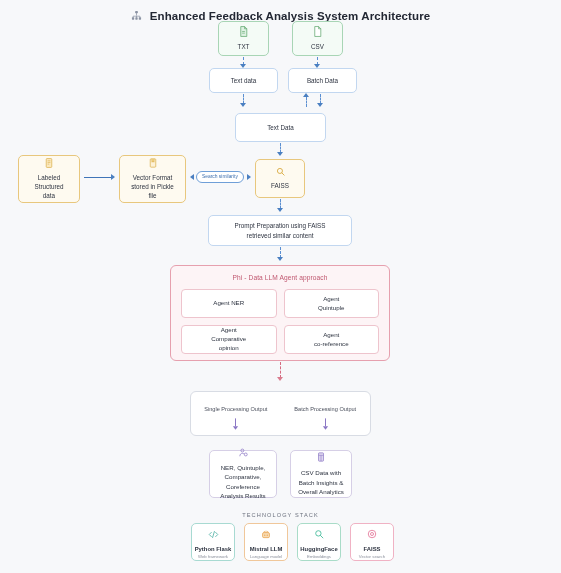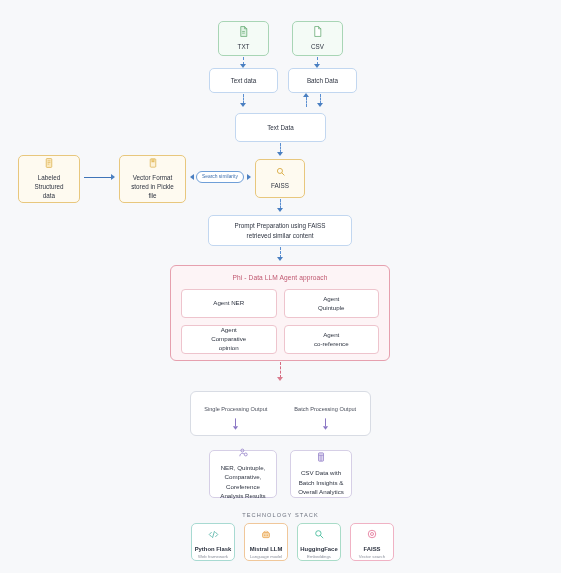--- a/index.html
+++ b/index.html
@@ -123,20 +123,32 @@
   .tech-card.teal  { border-color: #a8dad2; }
   .tech-card.amber { border-color: #f0c79a; }
   .tech-card.mint  { border-color: #a9dcc8; }
   .tech-card.pink  { border-color: #f0b2c4; }
 </style>
 </head>
 <body>
 
 <div class="page">
 
+  <div class="header">
+    <span class="hdr-icon">
+      <svg width="11" height="11" viewBox="0 0 24 24" fill="none" stroke="#5c6371" stroke-width="2" stroke-linecap="round">
+        <rect x="9" y="2" width="6" height="5" rx="1" fill="#8b93a3" stroke="none"></rect>
+        <rect x="2" y="16" width="5" height="5" rx="1" fill="#8b93a3" stroke="none"></rect>
+        <rect x="9.5" y="16" width="5" height="5" rx="1" fill="#8b93a3" stroke="none"></rect>
+        <rect x="17" y="16" width="5" height="5" rx="1" fill="#8b93a3" stroke="none"></rect>
+        <path d="M12 7v4M4.5 16v-2.5h15V16M12 13.5V16" stroke="#8b93a3" stroke-width="1.6"></path>
+      </svg>
+    </span>
+    <span class="title">Enhanced Feedback Analysis System Architecture</span>
+  </div>
 
   <div class="node green" style="left:218px; top:21px; width:51px; height:35px;">
     <span class="nicon">
       <svg width="9" height="11" viewBox="0 0 16 20" fill="none">
         <path d="M3 1h7l4 4v14H3z" fill="#ddf1e2" stroke="#5aa469" stroke-width="1.3"></path>
         <path d="M10 1v4h4" fill="none" stroke="#5aa469" stroke-width="1.3"></path>
         <path d="M5.5 10h5M5.5 13h5" stroke="#5aa469" stroke-width="1.1"></path>
       </svg>
     </span>
     <span class="lbl">TXT</span>

